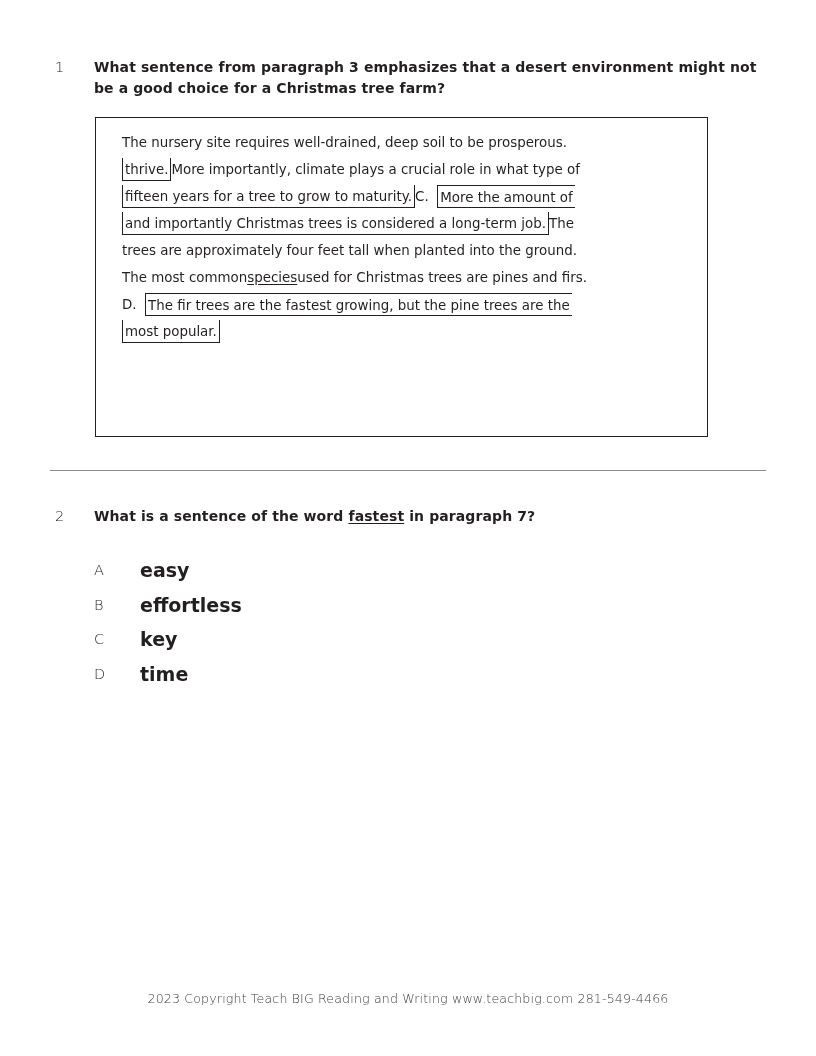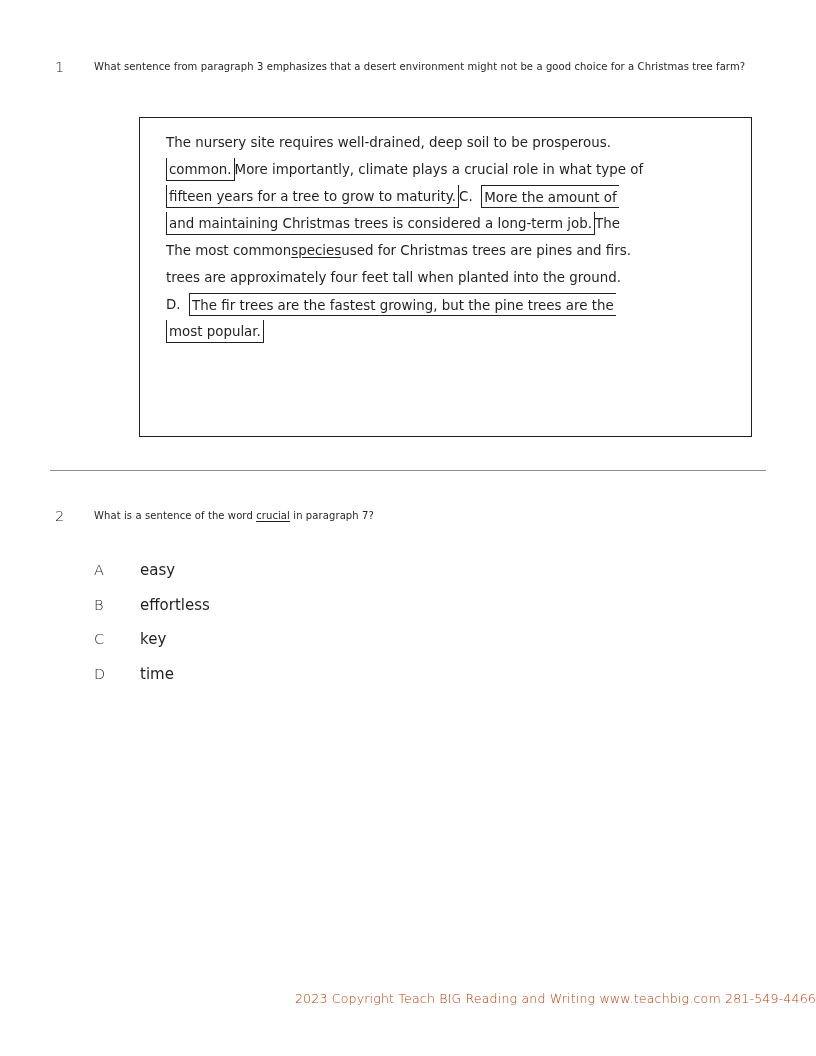--- a/index.html
+++ b/index.html
@@ -37,22 +37,22 @@
     font-weight: 300;
     line-height: 20px;
     color: #231f20;
   }
   .q-stem {
     position: absolute;
     left: 94px;
     top: 0;
     width: 672px;
     font-family: "DejaVu Sans", sans-serif;
-    font-size: 10px;
-    font-weight: 400;
+    font-size: 14px;
+    font-weight: 700;
     line-height: 20.5px;
     letter-spacing: 0.1px;
     color: #231f20;
   }
   .q-stem u {
     text-decoration: underline;
     text-underline-offset: 2px;
   }
 
   #question-1 { top: 57px; }
@@ -61,21 +61,20 @@
   
   .passage-box {
     position: absolute;
     left: 95px;
     top: 117px;
     width: 613px;
     height: 320px;
     border: 1.3px solid #231f20;
     box-sizing: border-box;
     background: #ffffff;
-    margin-left: 44px;
   }
   .passage-inner {
     position: absolute;
     left: 26px;
     top: 10px;
     width: 556px;
   }
   .pline {
     height: 27px;
     line-height: 27px;
@@ -132,68 +131,68 @@
     font-size: 14.5px;
     font-weight: 300;
     line-height: 20px;
     color: #231f20;
   }
   .opt-text {
     position: absolute;
     left: 140px;
     top: 0;
     font-family: "DejaVu Sans", sans-serif;
-    font-size: 15px;
-    font-weight: 400;
+    font-size: 19px;
+    font-weight: 700;
     line-height: 20px;
     color: #231f20;
   }
 
   
   .footer {
     position: absolute;
     left: 0;
     right: 0;
     top: 991px;
-    text-align: right;
+    text-align: center;
     font-family: "DejaVu Sans", sans-serif;
     font-size: 12.6px;
     font-weight: 300;
     letter-spacing: 0.15px;
-    color: #c2410c;
+    color: #404040;
   }
 </style>
 </head>
 <body>
 
 <div class="page">
 
   <div class="question" id="question-1">
     <div class="q-num">1</div>
     <div class="q-stem">What sentence from paragraph 3 emphasizes that a desert environment might not be a good choice for a Christmas tree farm?</div>
   </div>
 
   <div class="passage-box">
     <div class="passage-inner" id="passage-lines">
         <div class="pline"><span class="plain">The nursery site requires well-drained, deep soil to be prosperous.</span></div>
-        <div class="pline"><span class="seg seg-b seg-l seg-r">common.</span><span class="plain">More importantly, climate plays a crucial role in what type of</span></div>
+        <div class="pline"><span class="seg seg-b seg-l seg-r">thrive.</span><span class="plain">More importantly, climate plays a crucial role in what type of</span></div>
         <div class="pline"><span class="seg seg-b seg-l seg-r">fifteen years for a tree to grow to maturity.</span><span class="plain">C.&nbsp;&nbsp;</span><span class="seg seg-t seg-b seg-l">More the amount of</span></div>
-        <div class="pline"><span class="seg seg-b seg-l seg-r">and maintaining Christmas trees is considered a long-term job.</span><span class="plain">The</span></div>
+        <div class="pline"><span class="seg seg-b seg-l seg-r">and importantly Christmas trees is considered a long-term job.</span><span class="plain">The</span></div>
+        <div class="pline"><span class="plain">trees are approximately four feet tall when planted into the ground.</span></div>
         <div class="pline"><span class="plain">The most common </span><span class="plain"><u>species</u></span><span class="plain"> used for Christmas trees are pines and firs.</span></div>
-        <div class="pline"><span class="plain">trees are approximately four feet tall when planted into the ground.</span></div>
         <div class="pline"><span class="plain">D.&nbsp;&nbsp;</span><span class="seg seg-t seg-b seg-l">The fir trees are the fastest growing, but the pine trees are the</span></div>
         <div class="pline"><span class="seg seg-b seg-l seg-r">most popular.</span></div>
       </div>
   </div>
 
   <div class="divider"></div>
 
   <div class="question" id="question-2">
     <div class="q-num">2</div>
-    <div class="q-stem"><span>What is a sentence of the word </span><u>crucial</u><span> in paragraph 7?</span></div>
+    <div class="q-stem"><span>What is a sentence of the word </span><u>fastest</u><span> in paragraph 7?</span></div>
   </div>
 
   <div class="options" id="answer-options">
       <div class="option-row">
         <div class="opt-letter">A</div>
         <div class="opt-text">easy</div>
       </div>
       <div class="option-row">
         <div class="opt-letter">B</div>
         <div class="opt-text">effortless</div>

